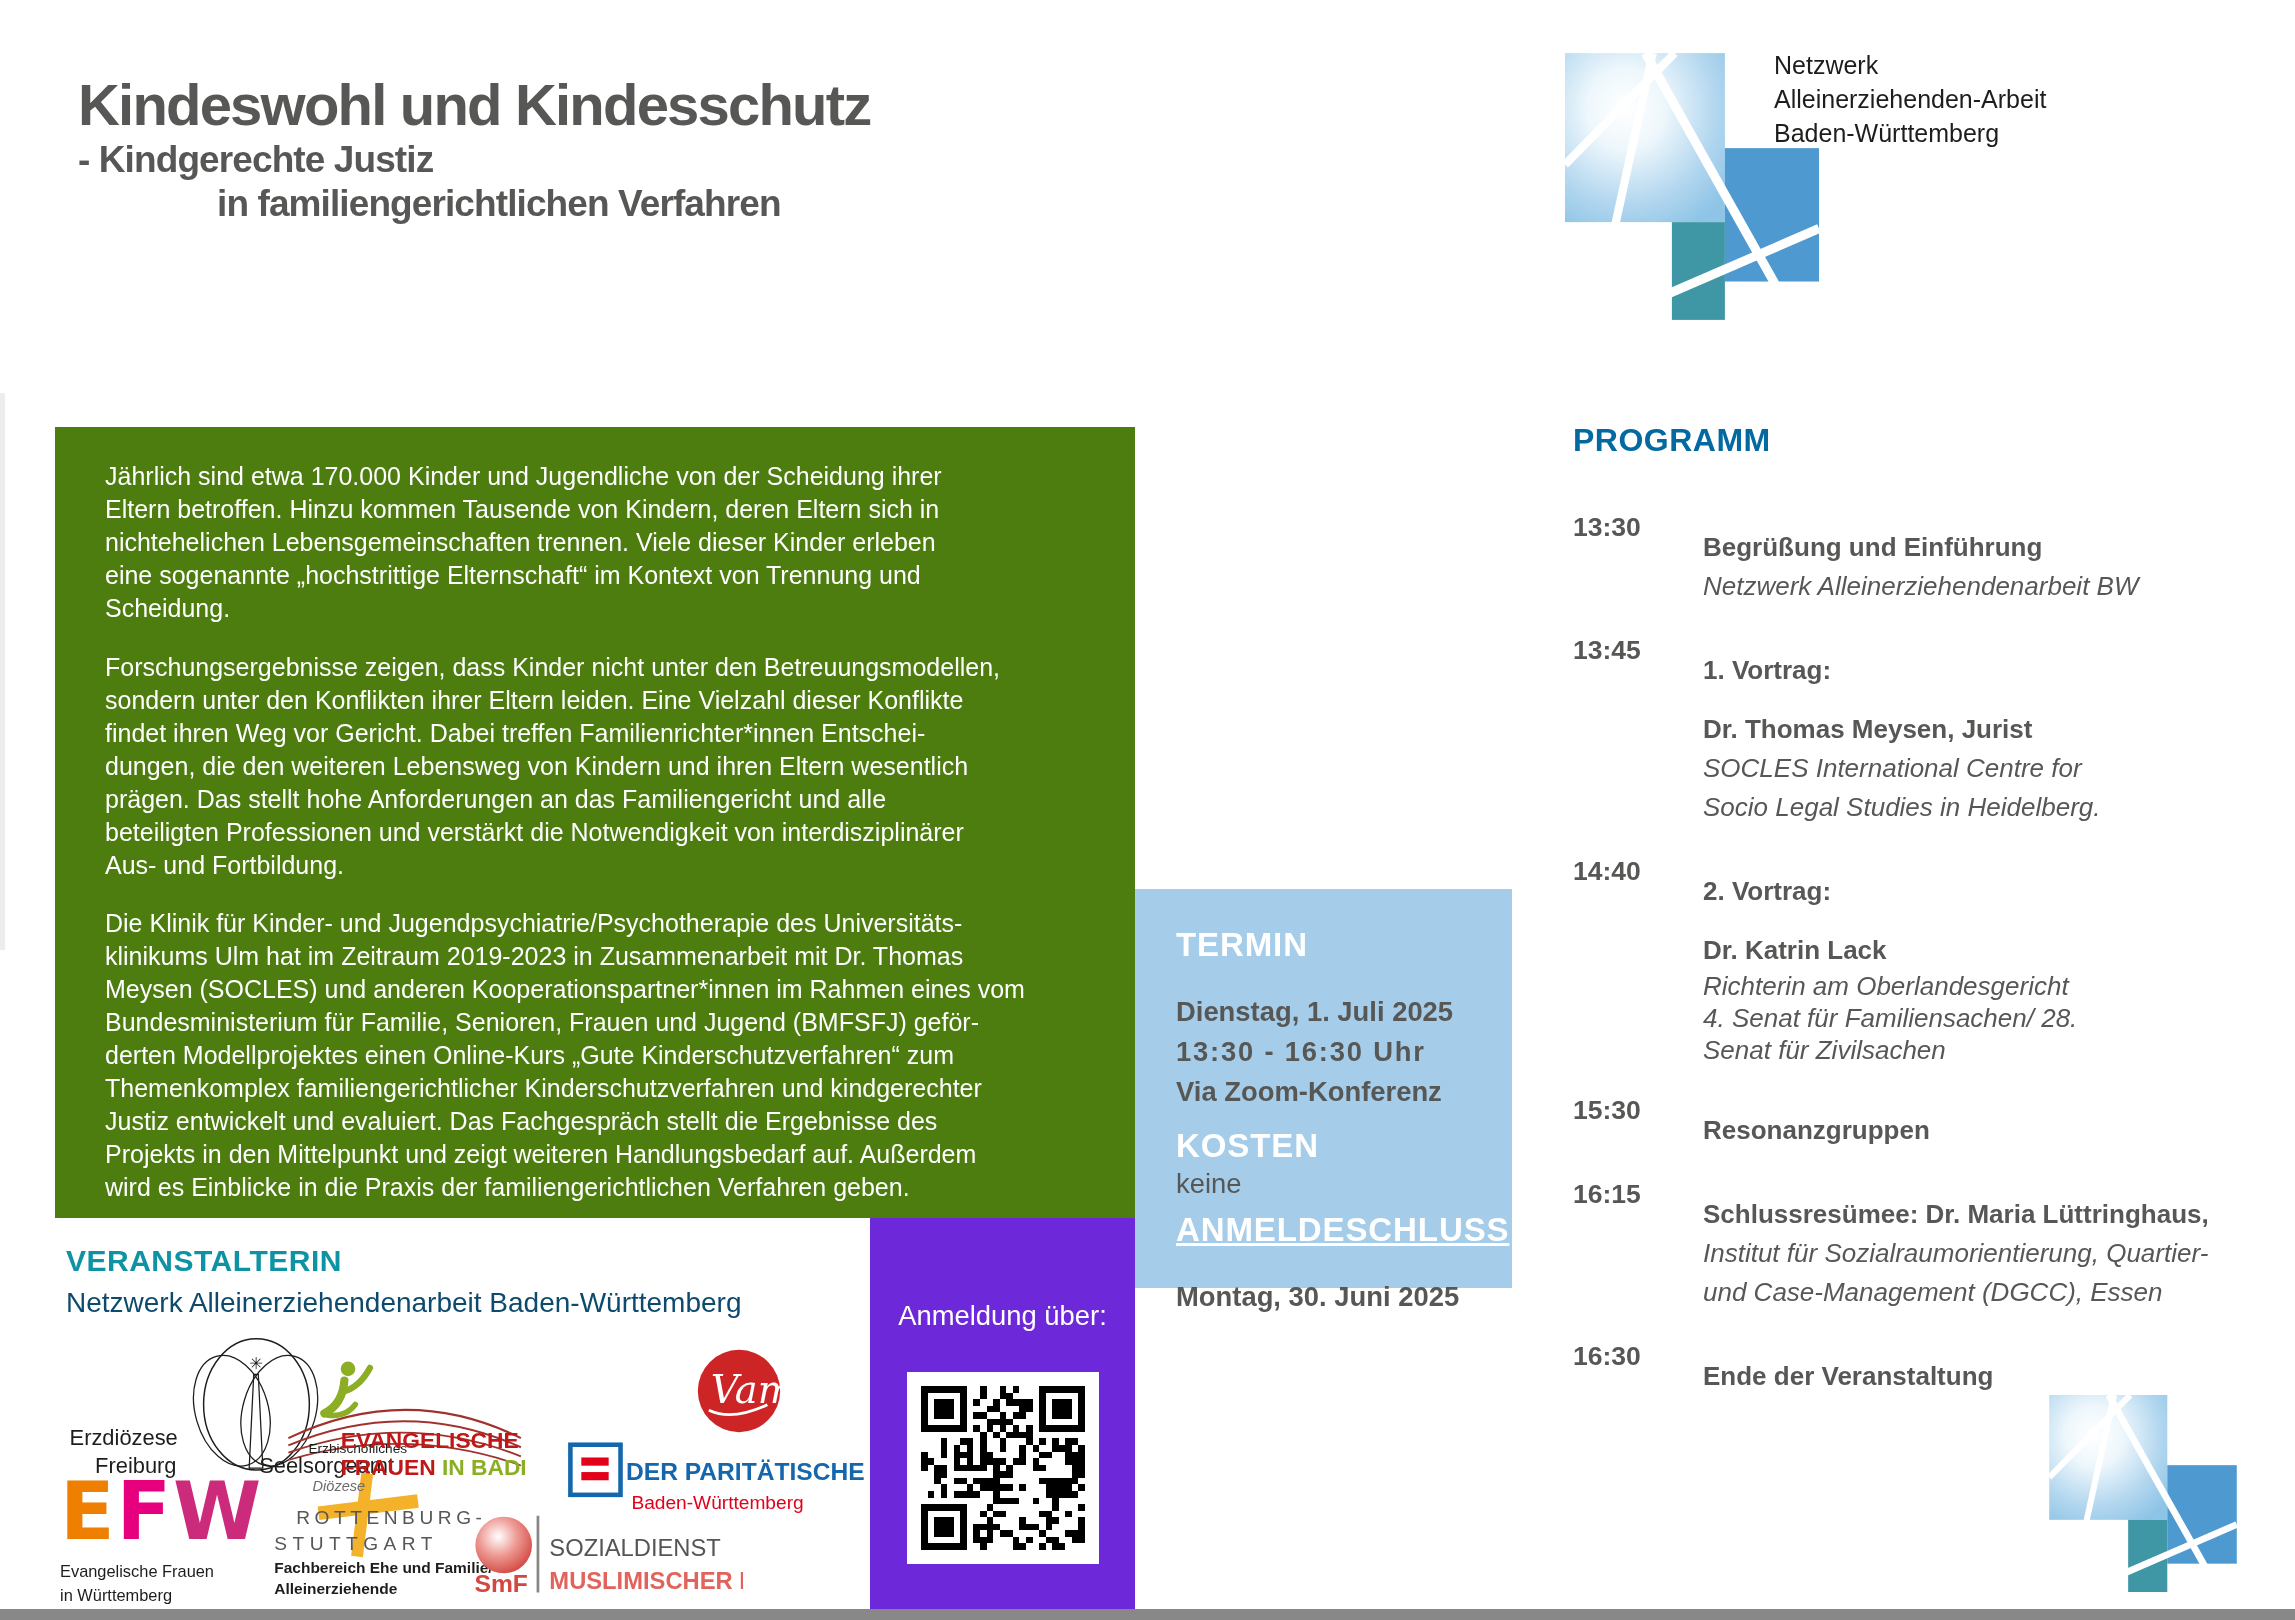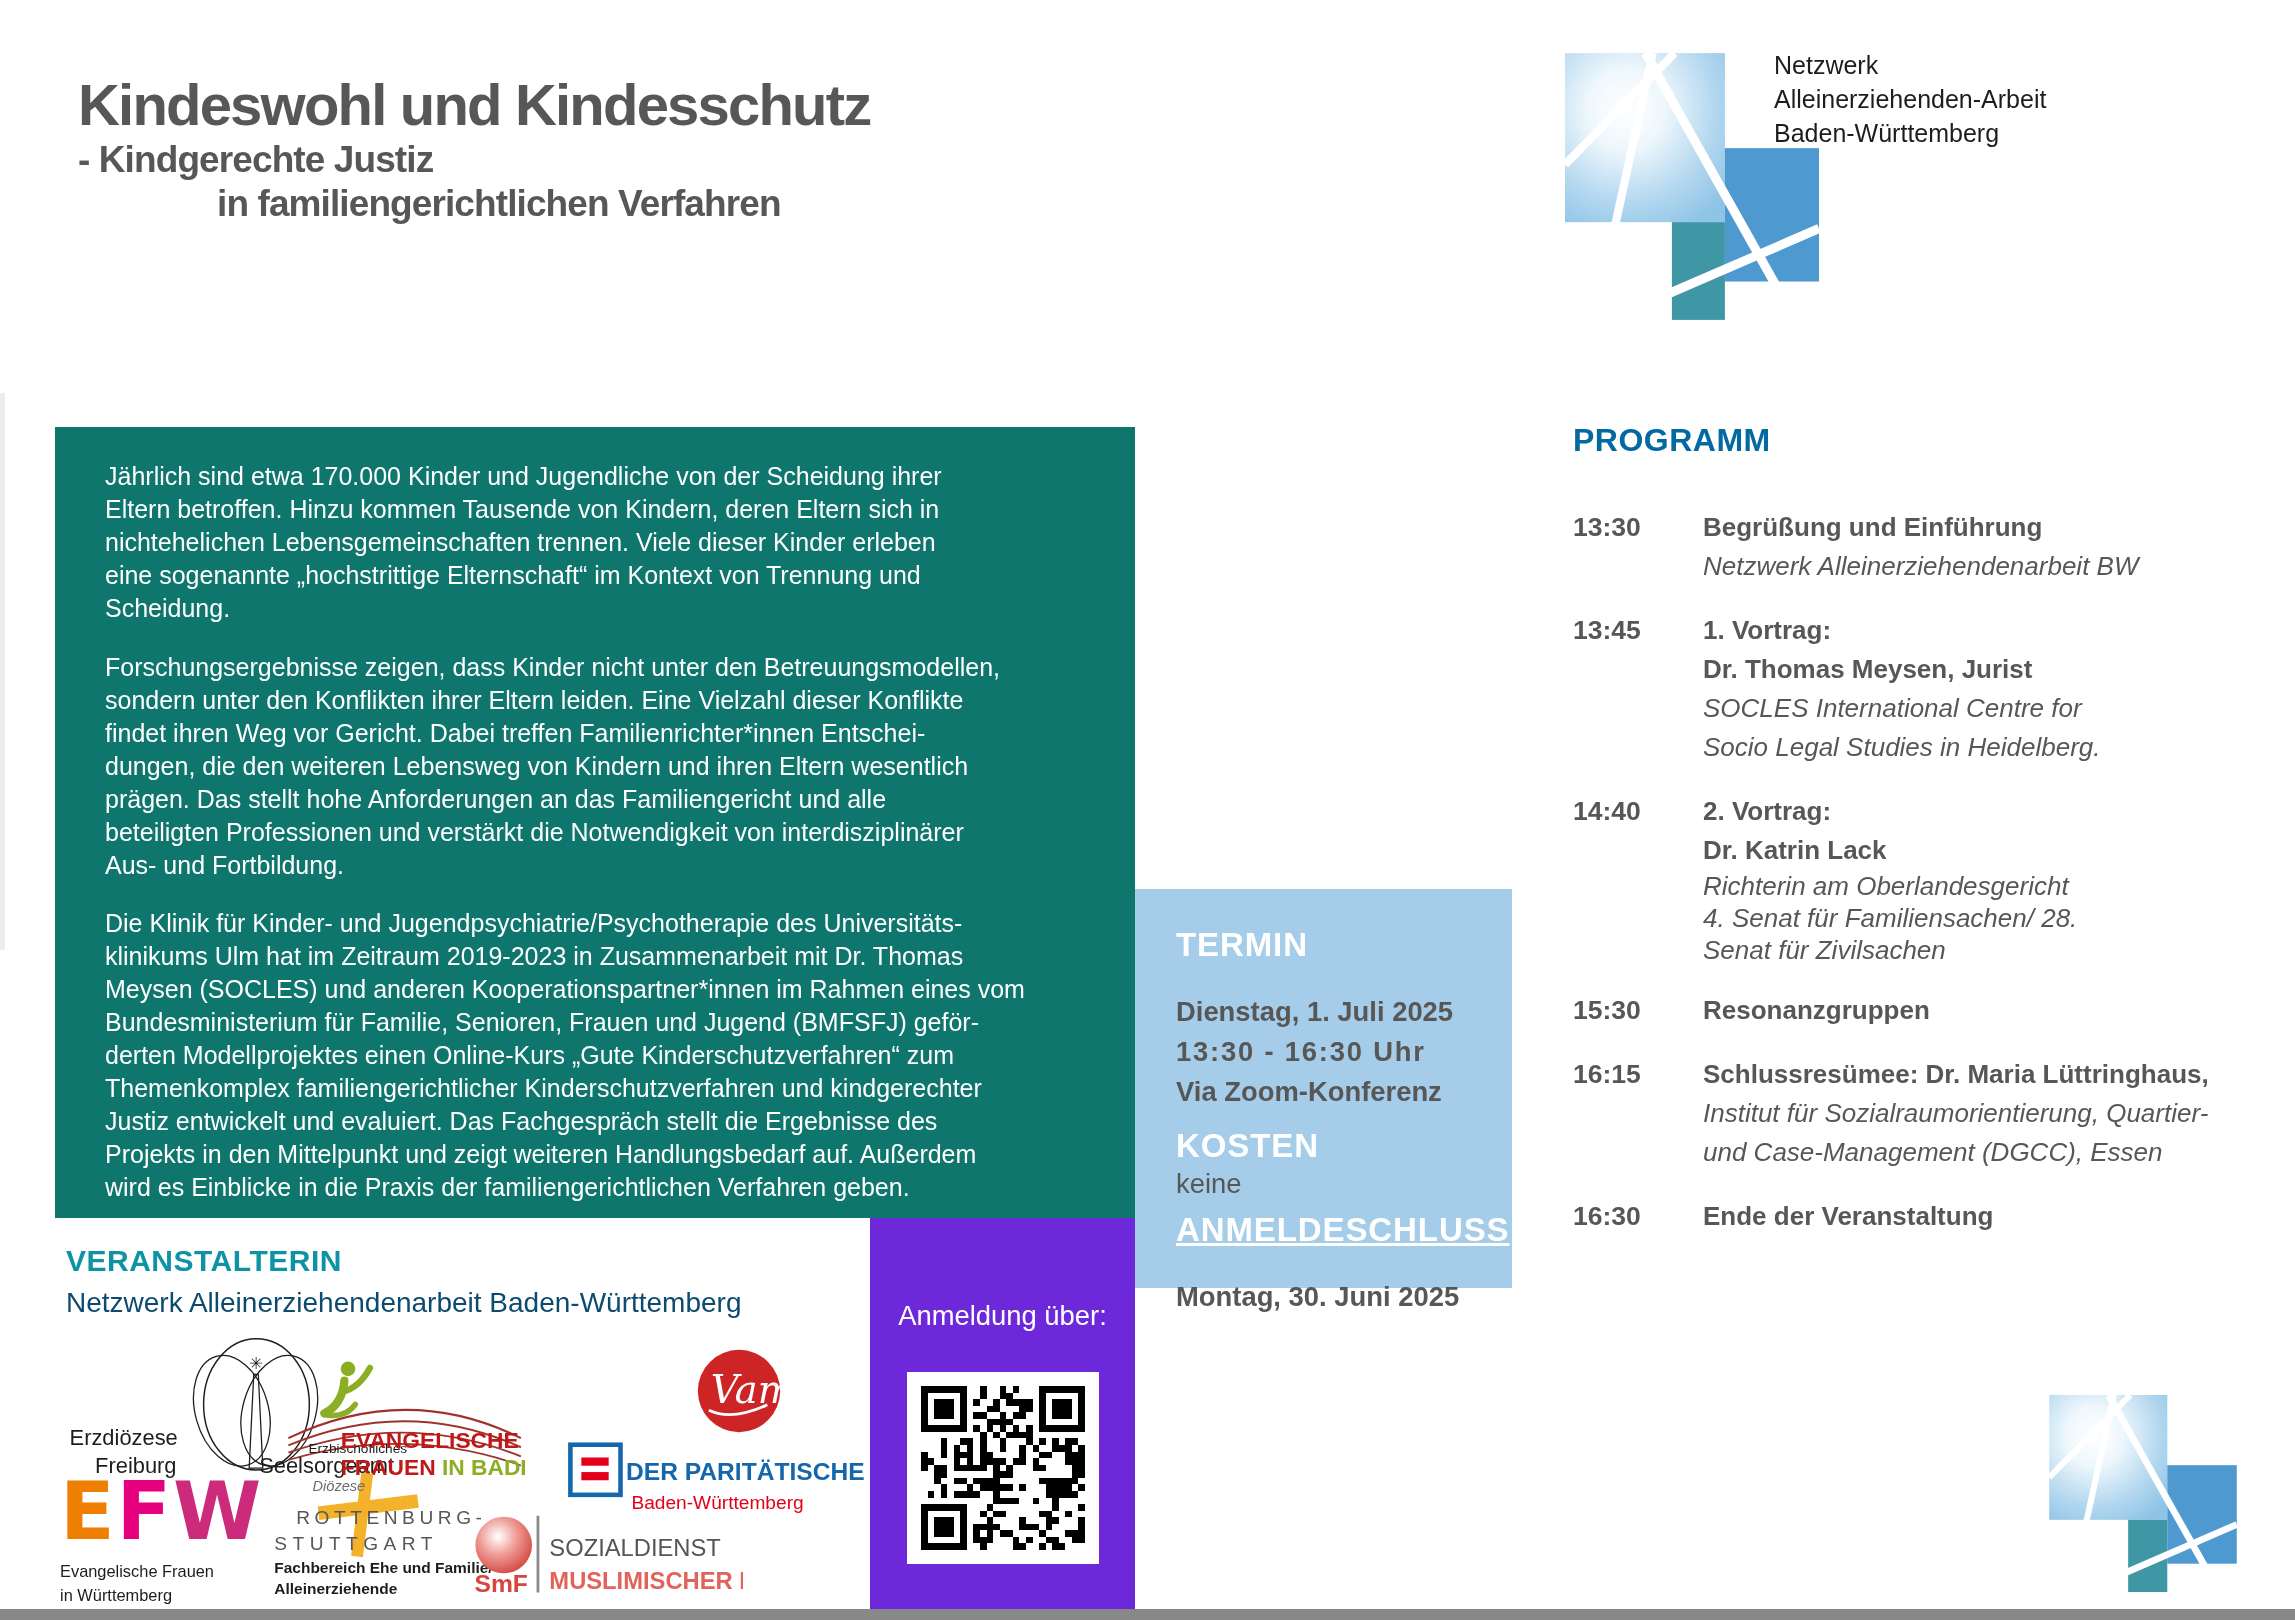--- a/index.html
+++ b/index.html
@@ -14,32 +14,32 @@
   .title{left:78px;top:71px;font-size:58px;font-weight:bold;color:#575756;letter-spacing:-1.8px;white-space:pre;}
   .subtitle1{left:78px;top:139px;font-size:37px;font-weight:bold;color:#575756;letter-spacing:-0.9px;white-space:pre;}
   .subtitle2{left:217px;top:183px;font-size:37px;font-weight:bold;color:#575756;letter-spacing:-0.9px;white-space:pre;}
 
   
   .logo-top{left:1565px;top:53px;}
   .logo-bottom{left:2049px;top:1395px;}
   .logo-text{left:1774px;top:48px;font-size:25px;line-height:34px;color:#1d1d1b;white-space:pre-line;}
 
   
-  .intro-box{left:55px;top:427px;width:1080px;height:791px;background:#0f766e;box-sizing:border-box;
+  .intro-box{left:55px;top:427px;width:1080px;height:791px;background:#4d7c0f;box-sizing:border-box;
              padding:33px 37px 0 50px;}
   .intro-box p{margin:0 0 25.6px 0;font-size:25px;line-height:33px;color:#ffffff;white-space:pre-line;}
 
   
   .prog{left:1573px;top:422px;width:658px;}
   .prog-heading{font-size:32px;font-weight:bold;color:#0369a1;letter-spacing:0.5px;margin:0 0 49px 0;}
   .prog-item{display:flex;margin-bottom:25px;}
   .prog-time{width:130px;flex:0 0 130px;font-weight:bold;font-size:26.5px;line-height:39px;color:#575756;}
   .prog-content{flex:1;}
   .prog-line{font-size:26px;line-height:39px;color:#575756;white-space:pre;}
-  .prog-line.b{font-weight:bold;}
+  .prog-line.b{font-weight:bold;margin-top:20px;}
   .prog-line.i{font-style:italic;}
   .prog-line.t{font-style:italic;line-height:32px;}
 
   
   .termin-box{left:1135px;top:889px;width:377px;height:399px;background:#a5cde9;box-sizing:border-box;
               padding:37px 0 0 41px;}
   .tb-head{font-size:33px;font-weight:bold;color:#ffffff;letter-spacing:0.9px;}
   .tb-line{font-size:27.4px;font-weight:bold;color:#575756;line-height:40px;}
   .tb-line.spaced{letter-spacing:1.8px;}
   .tb-plain{font-size:27.4px;color:#575756;line-height:37px;}

